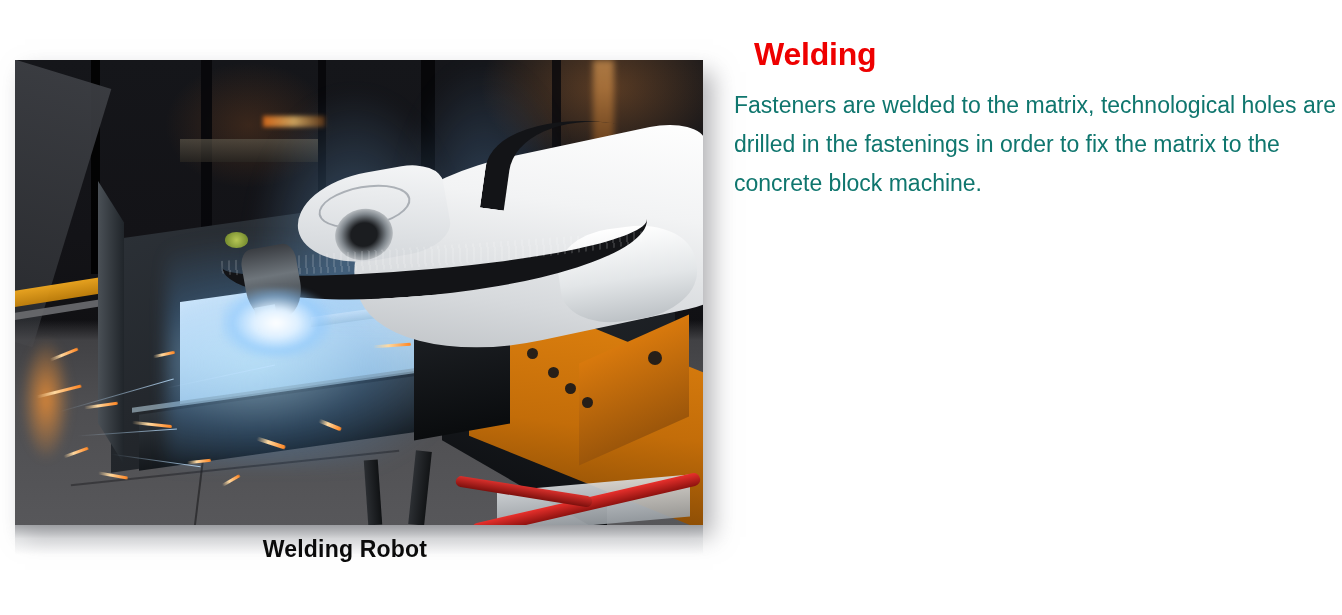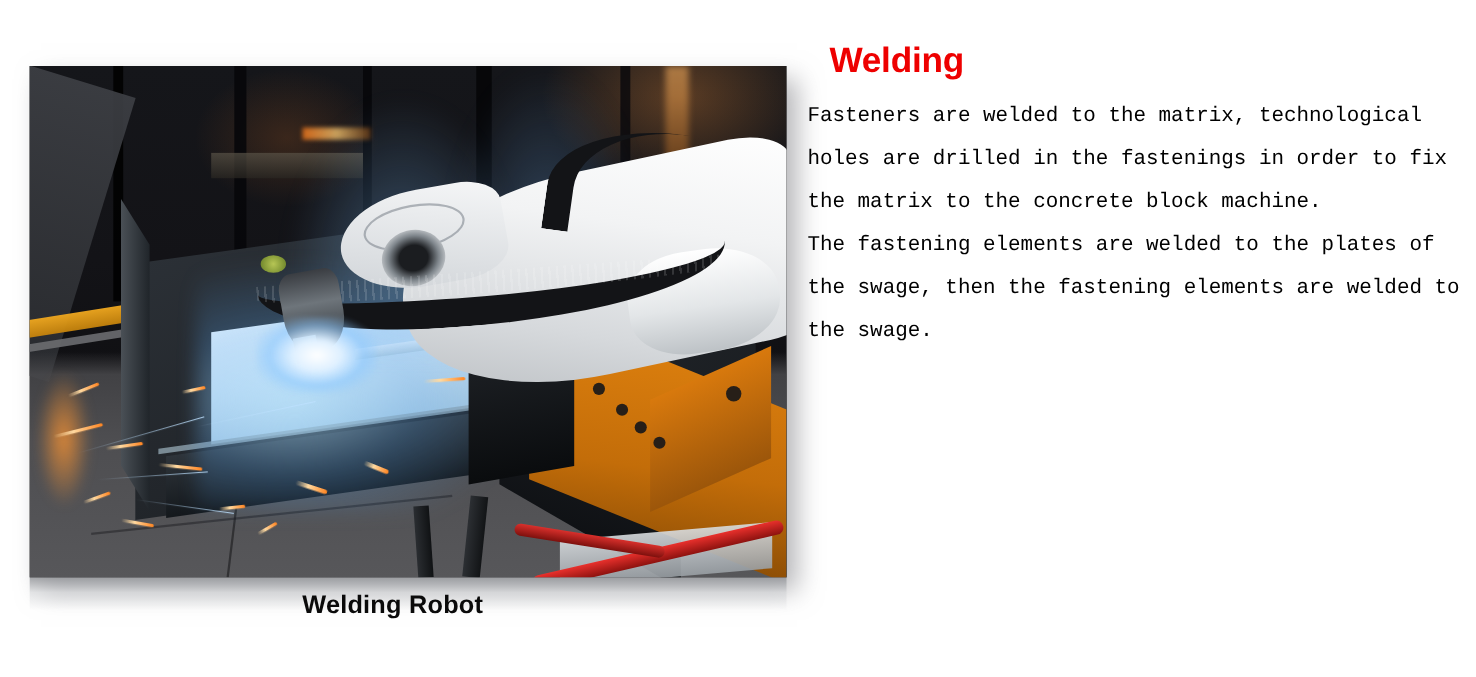--- a/index.html
+++ b/index.html
@@ -12,21 +12,21 @@
     height: 615px;
     position: relative;
     overflow: hidden;
     font-family: "Liberation Sans", sans-serif;
     color: #000000;
   }
 
   
   #left-panel {
     position: absolute;
-    left: 12px;
+    left: 0;
     top: 0;
     width: 730px;
     height: 455px;
   }
 
   #photo-frame {
     position: absolute;
     left: 15px;
     top: 60px;
     width: 688px;
@@ -334,24 +334,23 @@
     font-size: 32px;
     font-weight: bold;
     color: #ee0000;
     letter-spacing: -0.2px;
   }
   #body-copy {
     position: absolute;
     left: 4px;
     top: 86px;
     width: 606px;
-    font-size: 19px;
+    font-size: 23px;
     line-height: 39px;
-    color: #000000;
-    font-family: Liberation Mono, monospace;
+    color: #0f766e;
   }
   #body-copy p { margin: 0; }
 </style>
 </head>
 <body>
 
 <div id="left-panel">
 
   <div id="photo-frame">
     <div class="ph" id="bg-dark"></div>
@@ -433,16 +432,15 @@
   <div id="caption-band"></div>
   <div id="photo-caption">Welding Robot</div>
 </div>
 
 <div id="right-panel">
 
   <div id="section-heading">Welding</div>
 
   <div id="body-copy">
     <p>Fasteners are welded to the matrix, technological holes are drilled in the fastenings in order to fix the matrix to the concrete block machine.</p>
-    <p>The fastening elements are welded to the plates of the swage, then the fastening elements are welded to the swage.</p>
   </div>
 
 </div>
 
 </body></html>

